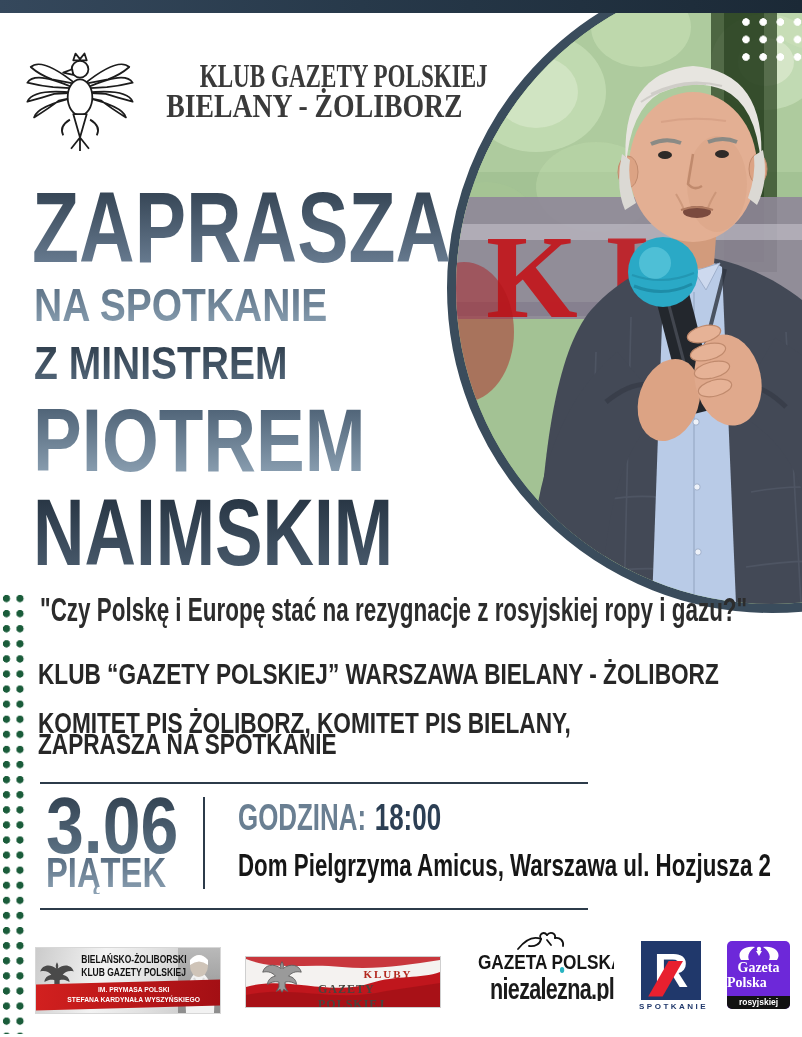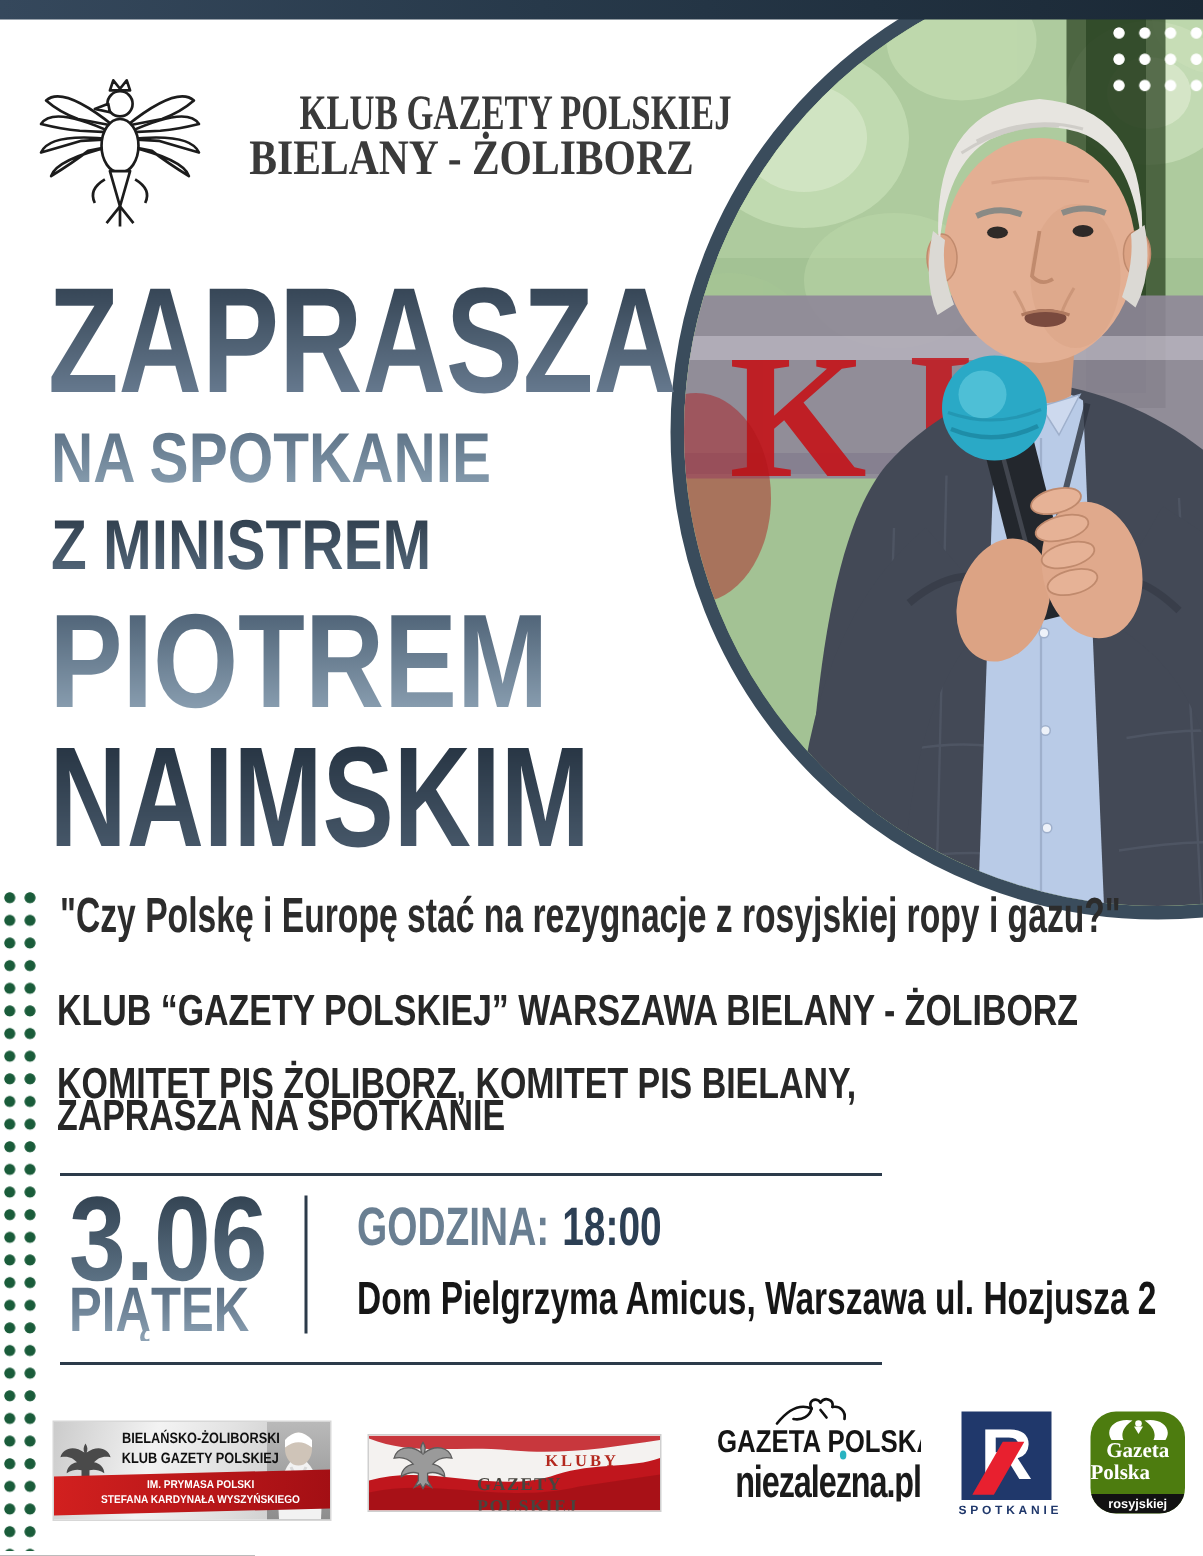--- a/index.html
+++ b/index.html
@@ -72,21 +72,21 @@
   .logo3 .gp{position:absolute;left:0;top:19px;width:152px;font-size:21px;font-weight:700;color:#151515;}
   .logo3 .nz{position:absolute;left:4px;top:41px;width:148px;font-size:30px;font-weight:700;color:#1b1b1b;letter-spacing:-1px;}
   .zdot{position:relative;}
   .zdot::after{content:"";position:absolute;top:-5px;left:50%;margin-left:-3px;width:6px;height:6px;border-radius:50%;background:#29b3c1;}
   .logo4{left:641px;top:941px;width:60px;height:59px;background:#20386b;}
   .logo4 .R{position:absolute;left:0;top:2px;width:60px;text-align:center;font-size:48px;font-weight:800;color:#ffffff;line-height:56px;}
   .logo4 .stripe{position:absolute;left:0;top:0;width:60px;height:59px;background:#e8202f;
       clip-path:polygon(12% 94%,36% 94%,70% 34%,46% 34%);}
   .rep-caption{left:639px;top:1002px;width:64px;text-align:center;font-size:8px;font-weight:700;
       color:#20386b;letter-spacing:2.5px;z-index:4;}
-  .logo5{left:727px;top:941px;width:63px;height:68px;background:#4d7c0f;border-radius:17px;}
+  .logo5{left:727px;top:941px;width:63px;height:68px;background:#6d28d9;border-radius:5px;}
   .logo5 .t1{position:absolute;left:0;top:19px;width:63px;text-align:center;color:#fff;
       font-family:"Liberation Serif","DejaVu Serif",serif;font-weight:700;font-size:14px;}
   .logo5 .t2{position:absolute;left:0;top:34px;width:63px;text-align:left;color:#fff;
       font-family:"Liberation Serif","DejaVu Serif",serif;font-weight:700;font-size:14px;}
   .logo5 .strip{position:absolute;left:0;bottom:0;width:63px;height:13px;background:#121212;}
   .logo5 .t3{position:absolute;left:0;bottom:2px;width:63px;text-align:center;color:#fff;font-size:8.5px;font-weight:700;}
 </style>
 </head>
 <body>
 

